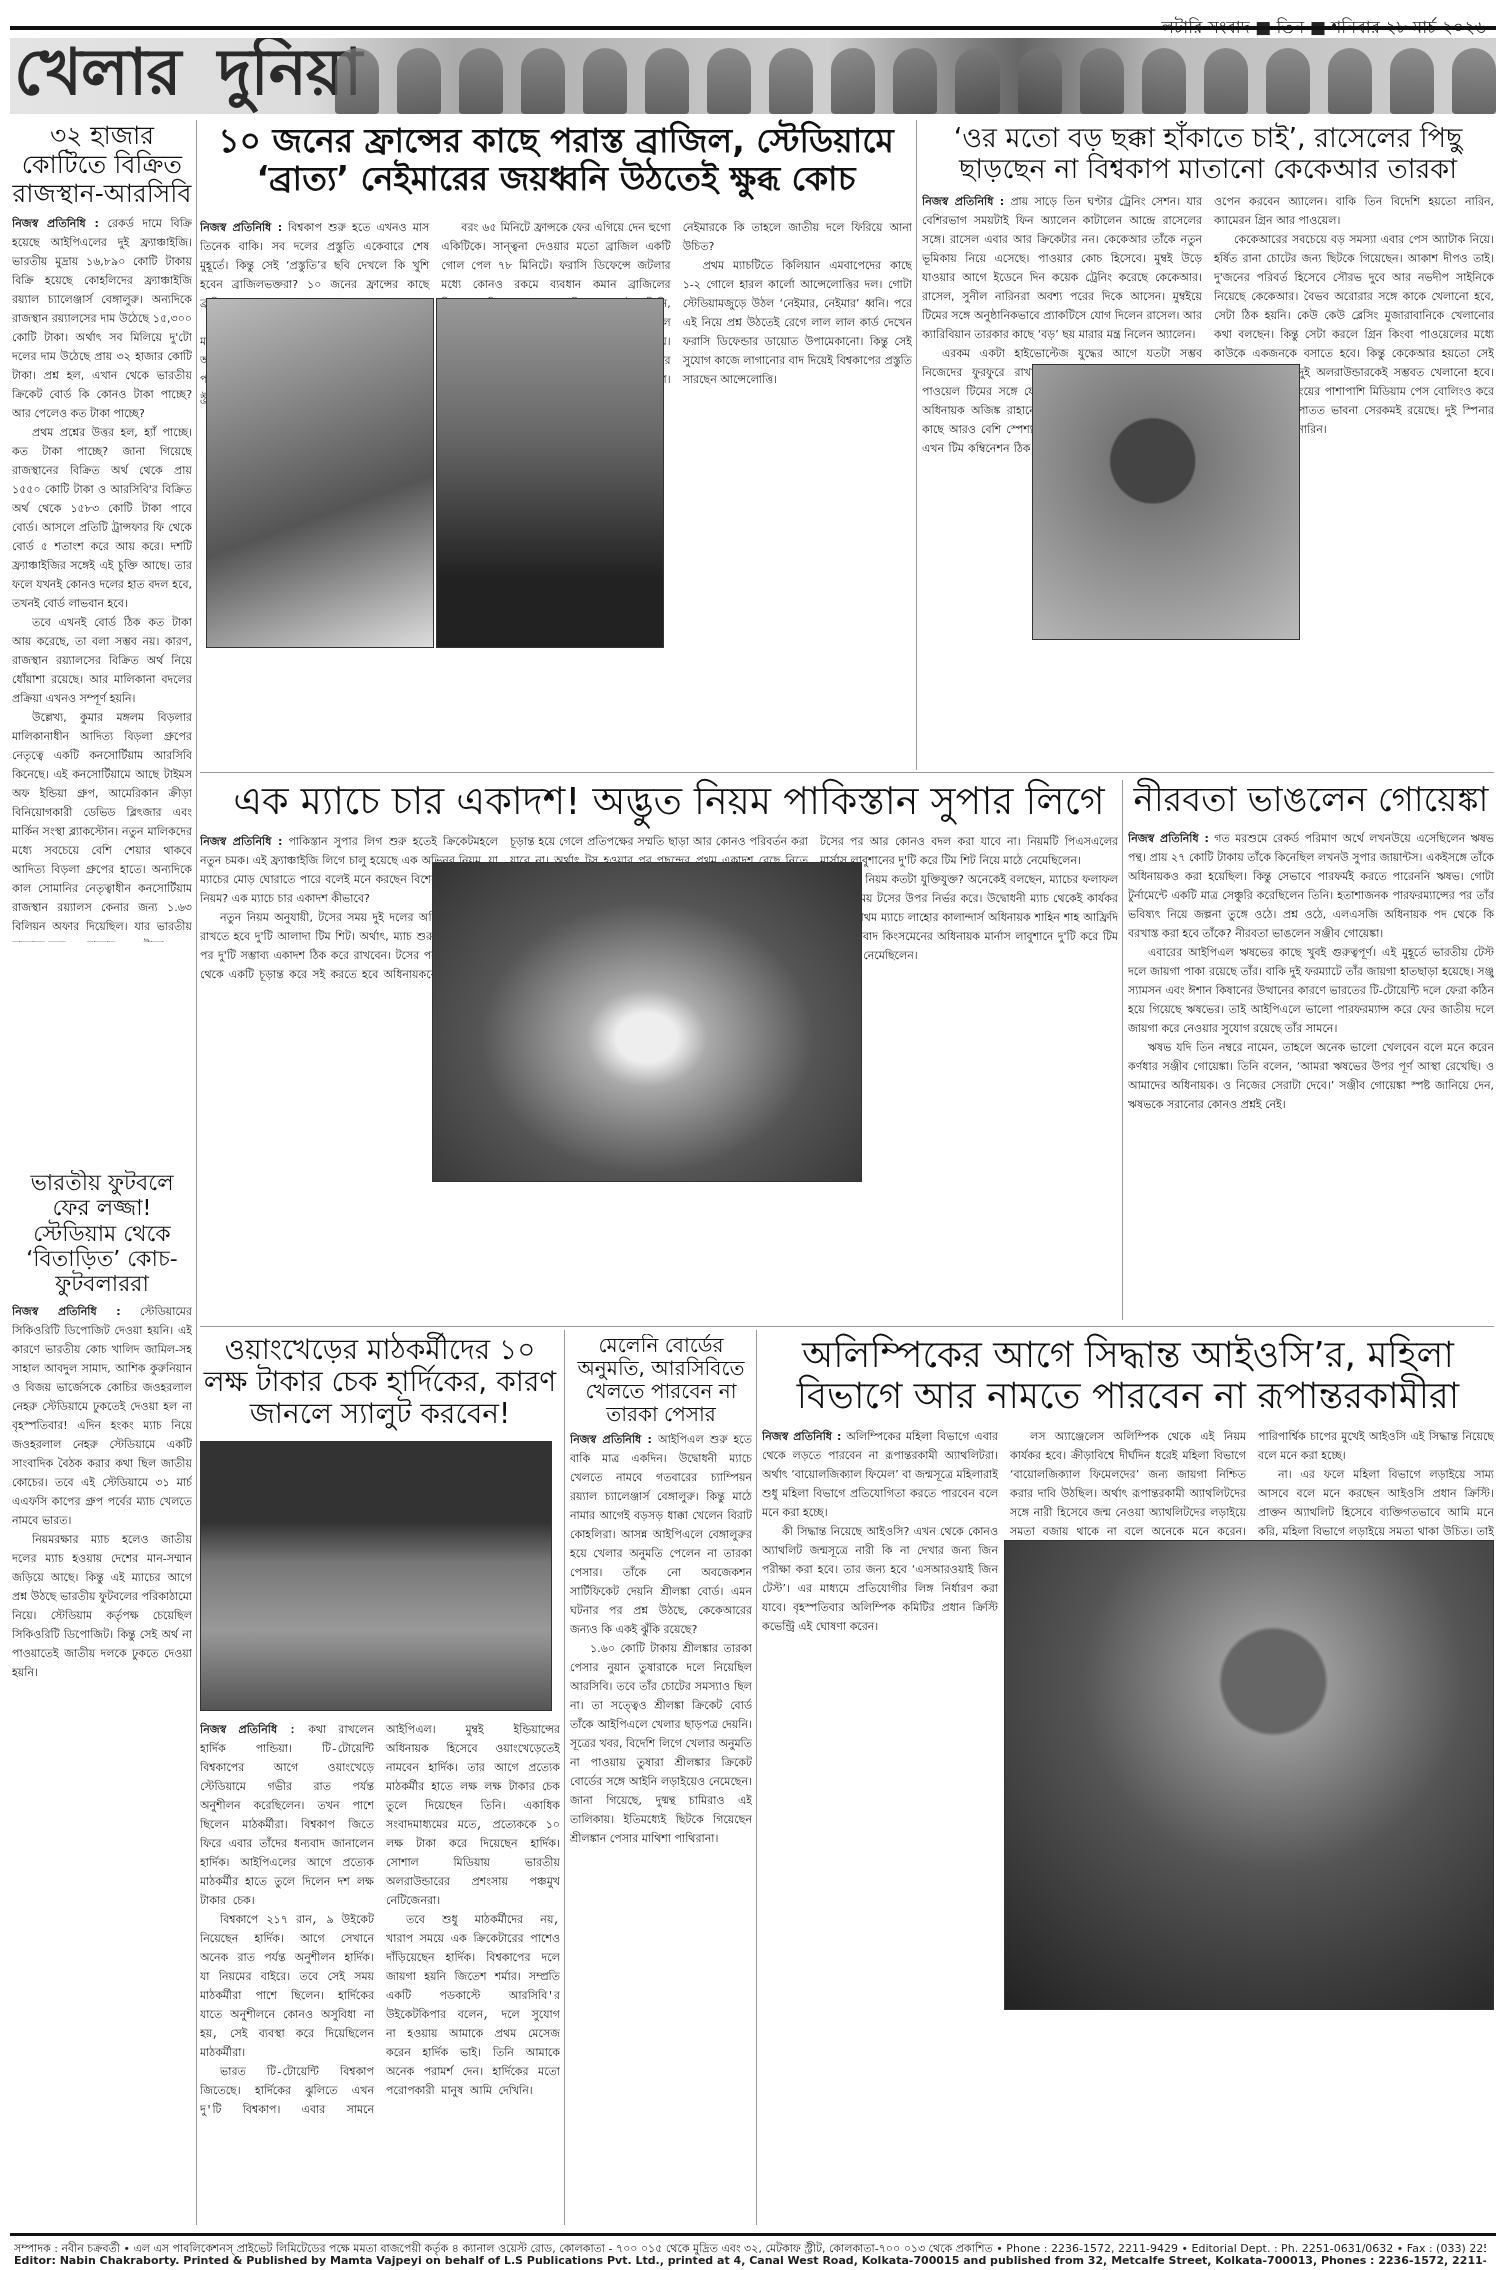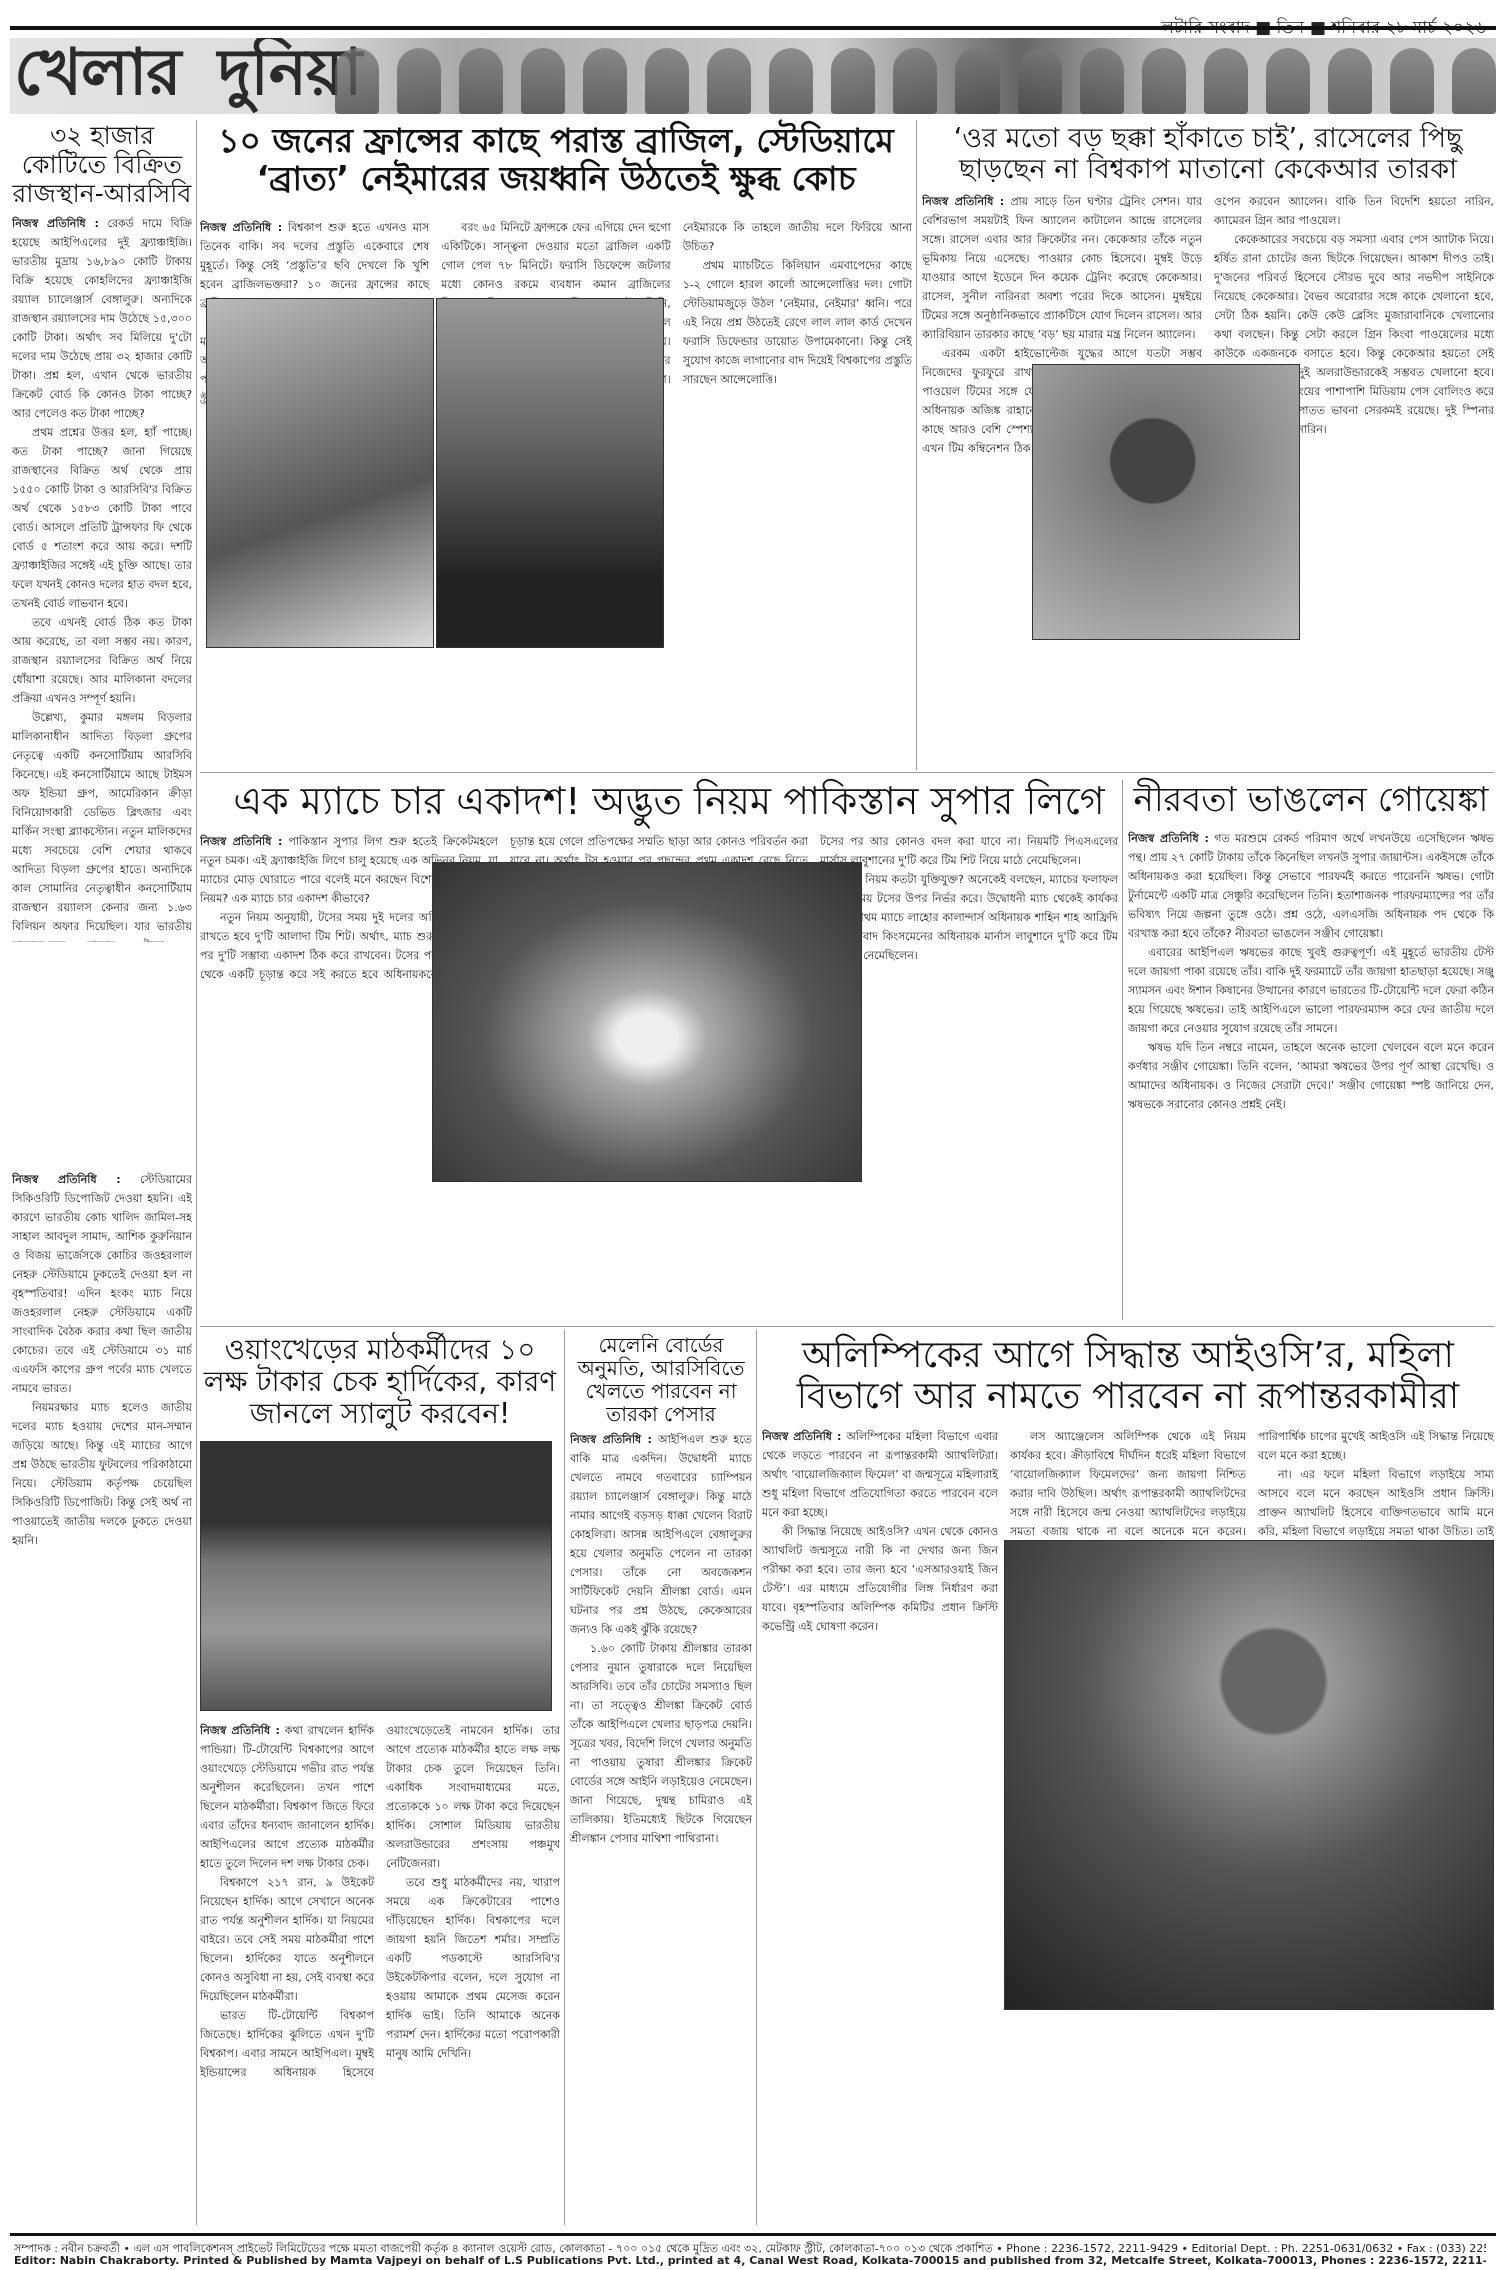--- a/index.html
+++ b/index.html
@@ -105,32 +105,33 @@
 <div class="abs" style="left:1128px; top:780px; width:366px; height:540px;">
   <div class="headline" style="font-size:34px; margin-bottom:8px;">নীরবতা ভাঙলেন গোয়েঙ্কা</div>
   <div class="body" style="height:470px; overflow:hidden;margin-top:10px;">
     <p class="first"><span class="byline">নিজস্ব প্রতিনিধি :</span> <span>গত মরশুমে রেকর্ড পরিমাণ অর্থে লখনউয়ে এসেছিলেন ঋষভ পন্থ। প্রায় ২৭ কোটি টাকায় তাঁকে কিনেছিল লখনউ সুপার জায়ান্টস। একইসঙ্গে তাঁকে অধিনায়কও করা হয়েছিল। কিন্তু সেভাবে পারফর্মই করতে পারেননি ঋষভ। গোটা টুর্নামেন্টে একটি মাত্র সেঞ্চুরি করেছিলেন তিনি। হতাশাজনক পারফরম্যান্সের পর তাঁর ভবিষ্যৎ নিয়ে জল্পনা তুঙ্গে ওঠে। প্রশ্ন ওঠে, এলএসজি অধিনায়ক পদ থেকে কি বরখাস্ত করা হবে তাঁকে? নীরবতা ভাঙলেন সঞ্জীব গোয়েঙ্কা।</span></p>
     <p>এবারের আইপিএল ঋষভের কাছে খুবই গুরুত্বপূর্ণ। এই মুহূর্তে ভারতীয় টেস্ট দলে জায়গা পাকা রয়েছে তাঁর। বাকি দুই ফরম্যাটে তাঁর জায়গা হাতছাড়া হয়েছে। সঞ্জু স্যামসন এবং ঈশান কিষানের উত্থানের কারণে ভারতের টি-টোয়েন্টি দলে ফেরা কঠিন হয়ে গিয়েছে ঋষভের। তাই আইপিএলে ভালো পারফরম্যান্স করে ফের জাতীয় দলে জায়গা করে নেওয়ার সুযোগ রয়েছে তাঁর সামনে।</p>
     <p>ঋষভ যদি তিন নম্বরে নামেন, তাহলে অনেক ভালো খেলবেন বলে মনে করেন কর্ণধার সঞ্জীব গোয়েঙ্কা। তিনি বলেন, ‘আমরা ঋষভের উপর পূর্ণ আস্থা রেখেছি। ও আমাদের অধিনায়ক। ও নিজের সেরাটা দেবে।’ সঞ্জীব গোয়েঙ্কা স্পষ্ট জানিয়ে দেন, ঋষভকে সরানোর কোনও প্রশ্নই নেই।</p>
   </div>
 </div>
 
 <div class="abs" style="left:12px; top:1170px; width:180px; height:1050px; overflow:hidden;">
+  <div class="headline" style="font-size:22px; margin-bottom:6px;">ভারতীয় ফুটবলে ফের লজ্জা! স্টেডিয়াম থেকে ‘বিতাড়িত’ কোচ-ফুটবলাররা</div>
   <div class="body">
     <p class="first"><span class="byline">নিজস্ব প্রতিনিধি :</span> <span>স্টেডিয়ামের সিকিওরিটি ডিপোজিট দেওয়া হয়নি। এই কারণে ভারতীয় কোচ খালিদ জামিল-সহ সাহাল আবদুল সামাদ, আশিক কুরুনিয়ান ও বিজয় ভার্জেসকে কোচির জওহরলাল নেহরু স্টেডিয়ামে ঢুকতেই দেওয়া হল না বৃহস্পতিবার! এদিন হংকং ম্যাচ নিয়ে জওহরলাল নেহরু স্টেডিয়ামে একটি সাংবাদিক বৈঠক করার কথা ছিল জাতীয় কোচের। তবে এই স্টেডিয়ামে ৩১ মার্চ এএফসি কাপের গ্রুপ পর্বের ম্যাচ খেলতে নামবে ভারত।</span></p>
     <p>নিয়মরক্ষার ম্যাচ হলেও জাতীয় দলের ম্যাচ হওয়ায় দেশের মান-সম্মান জড়িয়ে আছে। কিন্তু এই ম্যাচের আগে প্রশ্ন উঠছে ভারতীয় ফুটবলের পরিকাঠামো নিয়ে। স্টেডিয়াম কর্তৃপক্ষ চেয়েছিল সিকিওরিটি ডিপোজিট। কিন্তু সেই অর্থ না পাওয়াতেই জাতীয় দলকে ঢুকতে দেওয়া হয়নি।</p>
   </div>
 </div>
 
 <div class="hrule" style="left:200px; top:1326px; width:1294px;"></div>
 
 <div class="abs" style="left:200px; top:1334px; width:360px; height:890px;">
   <div class="headline" style="font-size:28px; margin-bottom:10px;">ওয়াংখেড়ের মাঠকর্মীদের ১০ লক্ষ টাকার চেক হার্দিকের, কারণ জানলে স্যালুট করবেন!</div>
   <div class="photo" style="position:relative; width:352px; height:270px; background:linear-gradient(180deg,#333 0 30%,#777 45%,#999 70%,#555);"></div>
-  <div class="body cols2" style="margin-top:10px; height:470px; overflow:hidden;">
+  <div class="body cols2" style="margin-top:10px; height:470px; overflow:hidden;font-family:Liberation Mono, monospace;">
     <p class="first"><span class="byline">নিজস্ব প্রতিনিধি :</span> <span>কথা রাখলেন হার্দিক পান্ডিয়া। টি-টোয়েন্টি বিশ্বকাপের আগে ওয়াংখেড়ে স্টেডিয়ামে গভীর রাত পর্যন্ত অনুশীলন করেছিলেন। তখন পাশে ছিলেন মাঠকর্মীরা। বিশ্বকাপ জিতে ফিরে এবার তাঁদের ধন্যবাদ জানালেন হার্দিক। আইপিএলের আগে প্রত্যেক মাঠকর্মীর হাতে তুলে দিলেন দশ লক্ষ টাকার চেক।</span></p>
     <p>বিশ্বকাপে ২১৭ রান, ৯ উইকেট নিয়েছেন হার্দিক। আগে সেখানে অনেক রাত পর্যন্ত অনুশীলন হার্দিক। যা নিয়মের বাইরে। তবে সেই সময় মাঠকর্মীরা পাশে ছিলেন। হার্দিকের যাতে অনুশীলনে কোনও অসুবিধা না হয়, সেই ব্যবস্থা করে দিয়েছিলেন মাঠকর্মীরা।</p>
     <p>ভারত টি-টোয়েন্টি বিশ্বকাপ জিতেছে। হার্দিকের ঝুলিতে এখন দু'টি বিশ্বকাপ। এবার সামনে আইপিএল। মুম্বই ইন্ডিয়ান্সের অধিনায়ক হিসেবে ওয়াংখেড়েতেই নামবেন হার্দিক। তার আগে প্রত্যেক মাঠকর্মীর হাতে লক্ষ লক্ষ টাকার চেক তুলে দিয়েছেন তিনি। একাধিক সংবাদমাধ্যমের মতে, প্রত্যেককে ১০ লক্ষ টাকা করে দিয়েছেন হার্দিক। সোশাল মিডিয়ায় ভারতীয় অলরাউন্ডারের প্রশংসায় পঞ্চমুখ নেটিজেনরা।</p>
     <p>তবে শুধু মাঠকর্মীদের নয়, খারাপ সময়ে এক ক্রিকেটারের পাশেও দাঁড়িয়েছেন হার্দিক। বিশ্বকাপের দলে জায়গা হয়নি জিতেশ শর্মার। সম্প্রতি একটি পডকাস্টে আরসিবি'র উইকেটকিপার বলেন, দলে সুযোগ না হওয়ায় আমাকে প্রথম মেসেজ করেন হার্দিক ভাই। তিনি আমাকে অনেক পরামর্শ দেন। হার্দিকের মতো পরোপকারী মানুষ আমি দেখিনি।</p>
   </div>
 </div>
 <div class="vrule" style="left:564px; top:1330px; height:895px;"></div>
 
 <div class="abs" style="left:570px; top:1334px; width:182px; height:890px; overflow:hidden;">
   <div class="headline" style="font-size:20px; margin-bottom:4px;">মেলেনি বোর্ডের অনুমতি, আরসিবিতে খেলতে পারবেন না তারকা পেসার</div>

